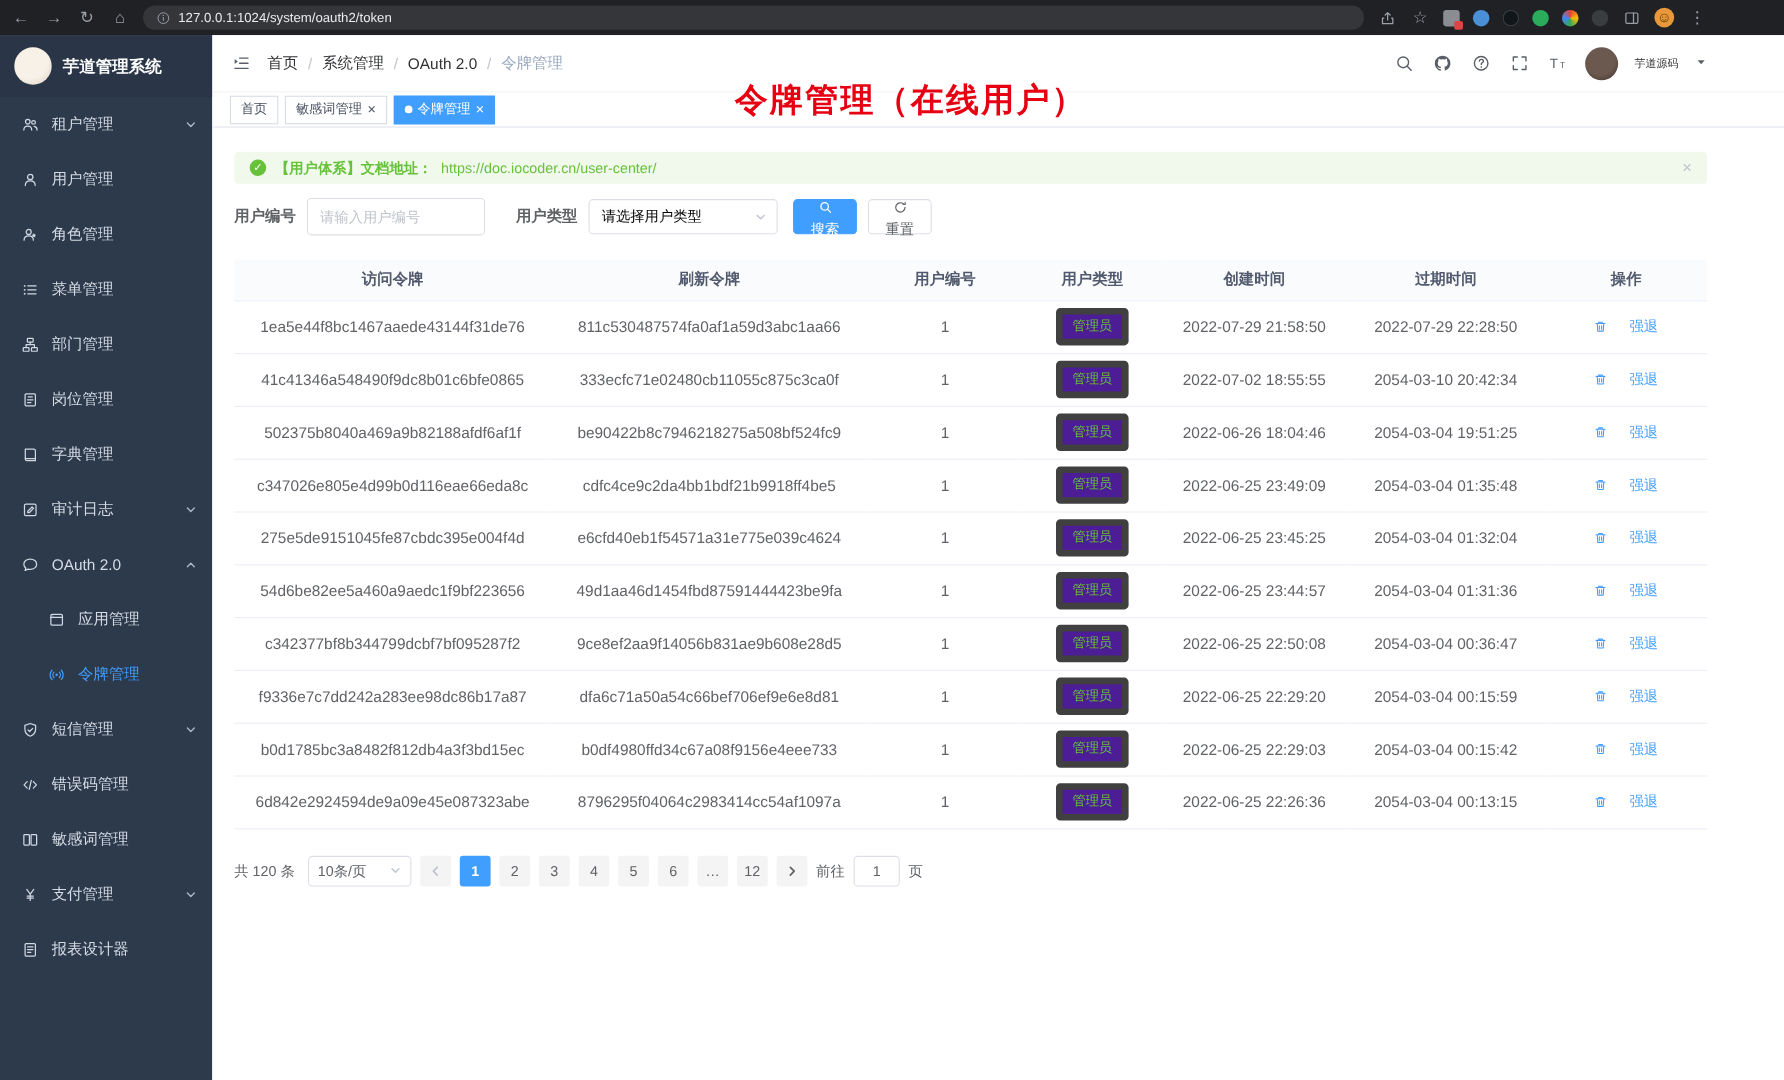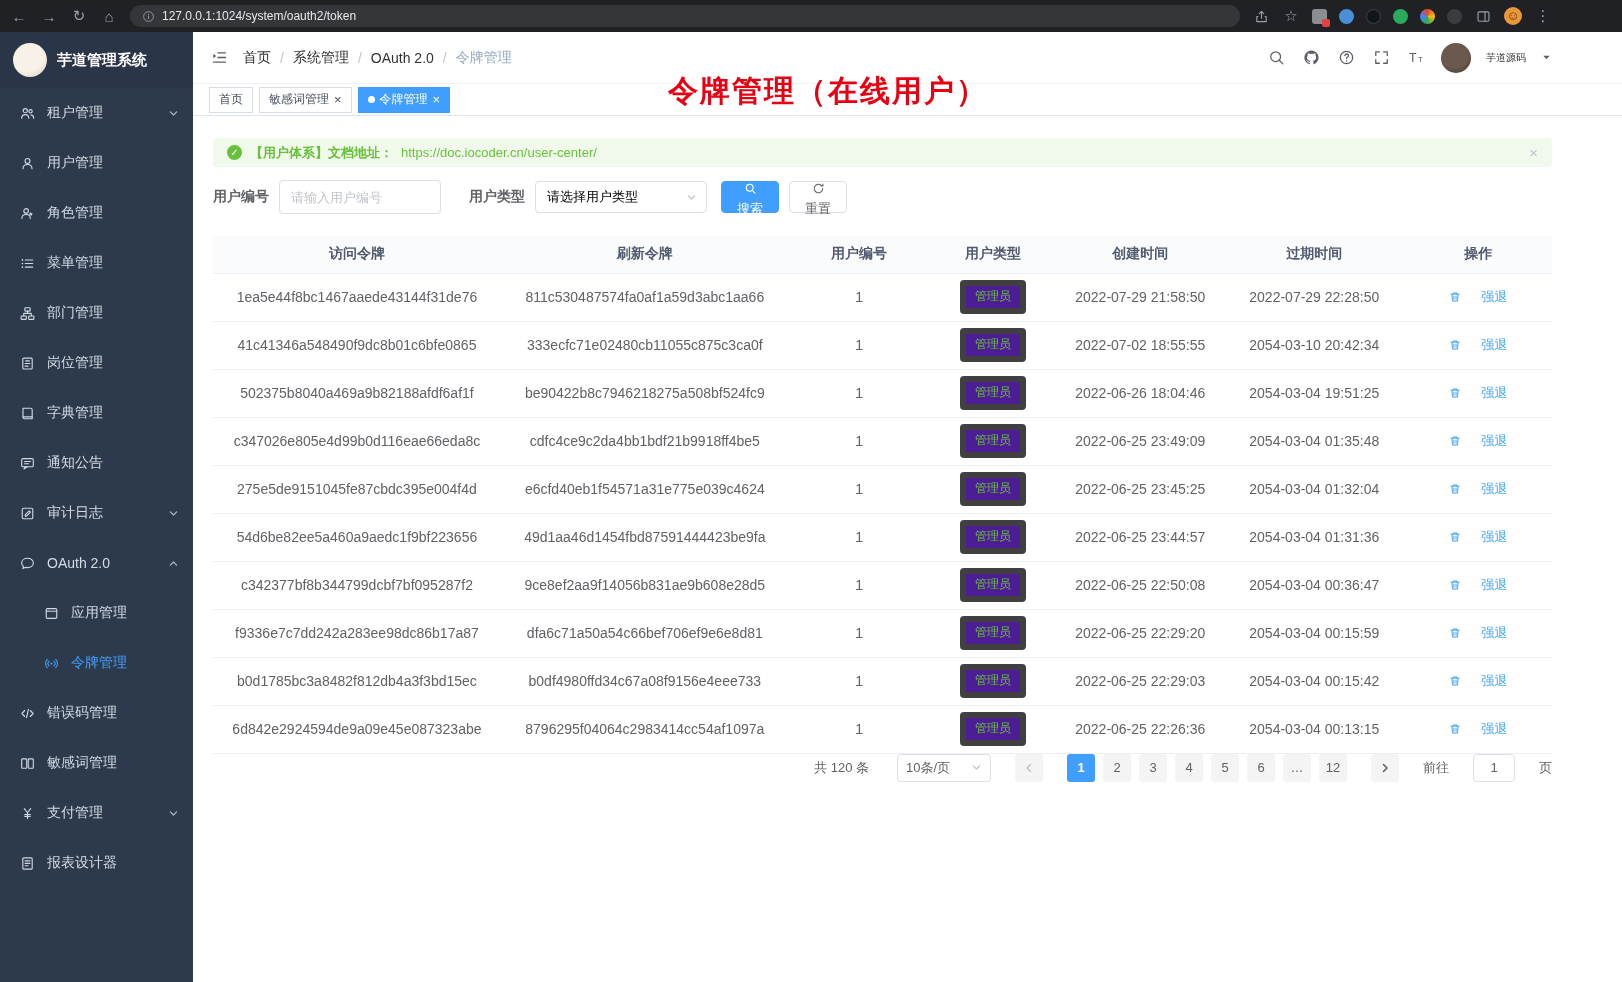--- a/index.html
+++ b/index.html
@@ -78,21 +78,21 @@
   .btn.primary { background:var(--accent,#409eff); border-color:var(--accent,#409eff); color:#fff; margin-left:4px; }
   .bicon { display:flex; }
 
   table { width:100%; border-collapse:collapse; table-layout:fixed; margin-top:22px; }
   thead th { height:37px; font-size:14px; font-weight:600; color:#515a6e; background:#fafbfc; border-bottom:1px solid #ebeef5; text-align:center; }
   tbody td { height:48px; font-size:14px; color:#606266; border-bottom:1px solid #ebeef5; text-align:center; white-space:nowrap; overflow:hidden; }
   .badge { display:inline-block; padding:3px 9px; font-size:12px; color:var(--success,#67c23a); background:#4c1d95; border:6px solid #404040; border-radius:4px; line-height:1.3; }
   .action-link { color:var(--accent,#409eff); font-size:13px; display:inline-flex; align-items:center; gap:20px; cursor:pointer; }
   .ticon { display:flex; }
 
-  .pager { display:flex; align-items:center; justify-content:flex-end; gap:24px; font-size:13px; color:#606266; }
+  .pager { display:flex; align-items:center; gap:8px; margin-top:24px; font-size:13px; color:#606266; }
   .p-total { margin-right:4px; }
   .psize { width:94px; height:28px; border:1px solid #dcdfe6; border-radius:4px; display:flex; align-items:center; justify-content:space-between; padding:0 8px; cursor:pointer; }
   .pages { display:flex; gap:8px; }
   .pbtn { min-width:28px; height:28px; border:none; border-radius:3px; background:#f4f4f5; color:#606266; font-size:13px; display:flex; align-items:center; justify-content:center; cursor:pointer; font-family:inherit; }
   .pbtn.active { background:var(--accent,#409eff); color:#fff; font-weight:600; }
   .pbtn.nav { background:#f4f4f5; }
   .pbtn.nav.disabled { color:#c0c4cc; cursor:default; }
   .goto-input { width:42px; height:28px; border:1px solid #dcdfe6; border-radius:4px; text-align:center; font-size:13px; color:#606266; outline:none; font-family:inherit; }
 
   .annotation { position:absolute; top:71px; left:668px; font-size:30px; font-weight:600; letter-spacing:2px; color:var(--annotation,#e60012); z-index:20; white-space:nowrap; }
@@ -218,30 +218,20 @@
               <svg viewBox="0 0 16 16" width="15" height="15" fill="none" stroke="currentColor" stroke-width="1.2" stroke-linecap="round" stroke-linejoin="round">
                 <path d="M3.2 2.4h8.2c.9 0 1.6.7 1.6 1.6v9.6H4.8c-.9 0-1.6-.7-1.6-1.6z"></path>
                 <path d="M3.2 11.6h9.8"></path>
               </svg>
             </span>
             <span class="mi-label">字典管理</span>
           </div>
           <div class="menu-item">
             <span class="mi-icon">
               <svg viewBox="0 0 16 16" width="15" height="15" fill="none" stroke="currentColor" stroke-width="1.2" stroke-linecap="round" stroke-linejoin="round">
-                <rect x="1.8" y="2.8" width="12.4" height="8.6" rx="1.4"></rect>
-                <path d="M5.4 11.4l-1.2 2.4 3.6-2.4"></path>
-                <path d="M4.8 5.8h6.4M4.8 8.2h4.4"></path>
-              </svg>
-            </span>
-            <span class="mi-label">通知公告</span>
-          </div>
-          <div class="menu-item">
-            <span class="mi-icon">
-              <svg viewBox="0 0 16 16" width="15" height="15" fill="none" stroke="currentColor" stroke-width="1.2" stroke-linecap="round" stroke-linejoin="round">
                 <rect x="2.4" y="2.4" width="11.2" height="11.2" rx="1.4"></rect>
                 <path d="M9.8 5.2l1.4 1.4-4.2 4.2H5.6V9.4z"></path>
               </svg>
             </span>
             <span class="mi-label">审计日志</span>
             <span class="mi-chevron">
               <svg viewBox="0 0 12 12" width="11" height="11" fill="none" stroke="currentColor" stroke-width="1.4" stroke-linecap="round" stroke-linejoin="round">
                 <path d="M2.6 4.2L6 7.6l3.4-3.4"></path>
               </svg>
             </span>
@@ -270,20 +260,34 @@
             <span class="mi-label">应用管理</span>
           </div>
           <div class="menu-item sub active">
             <span class="mi-icon">
               <svg viewBox="0 0 16 16" width="15" height="15" fill="none" stroke="currentColor" stroke-width="1.2" stroke-linecap="round" stroke-linejoin="round">
                 <circle cx="8" cy="8" r="1.2" fill="currentColor" stroke="none"></circle>
                 <path d="M5.4 10.6a3.7 3.7 0 0 1 0-5.2M10.6 5.4a3.7 3.7 0 0 1 0 5.2M3.5 12.5a6.4 6.4 0 0 1 0-9M12.5 3.5a6.4 6.4 0 0 1 0 9"></path>
               </svg>
             </span>
             <span class="mi-label">令牌管理</span>
+          </div>
+          <div class="menu-item">
+            <span class="mi-icon">
+              <svg viewBox="0 0 16 16" width="15" height="15" fill="none" stroke="currentColor" stroke-width="1.2" stroke-linecap="round" stroke-linejoin="round">
+                <path d="M8 1.8l5.2 1.9v3.5c0 3.3-2.1 5.8-5.2 7-3.1-1.2-5.2-3.7-5.2-7V3.7z"></path>
+                <path d="M5.8 8l1.6 1.6 3-3"></path>
+              </svg>
+            </span>
+            <span class="mi-label">短信管理</span>
+            <span class="mi-chevron">
+              <svg viewBox="0 0 12 12" width="11" height="11" fill="none" stroke="currentColor" stroke-width="1.4" stroke-linecap="round" stroke-linejoin="round">
+                <path d="M2.6 4.2L6 7.6l3.4-3.4"></path>
+              </svg>
+            </span>
           </div>
           <div class="menu-item">
             <span class="mi-icon">
               <svg viewBox="0 0 16 16" width="15" height="15" fill="none" stroke="currentColor" stroke-width="1.2" stroke-linecap="round" stroke-linejoin="round">
                 <path d="M5 4.8L2 8l3 3.2M11 4.8L14 8l-3 3.2M9 3.6L7 12.4"></path>
               </svg>
             </span>
             <span class="mi-label">错误码管理</span>
           </div>
           <div class="menu-item">

